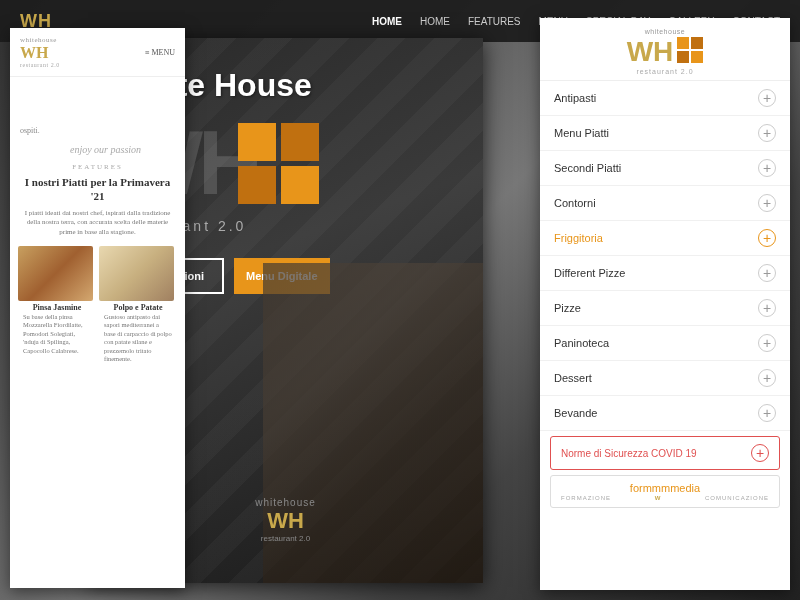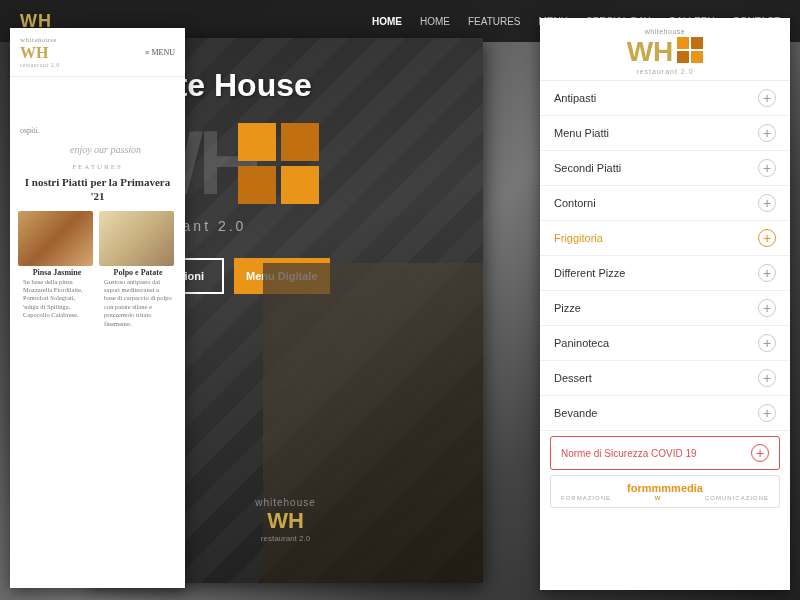--- a/index.html
+++ b/index.html
@@ -441,21 +441,21 @@
 
     .formmedia-banner {
       margin: 5px 10px;
       border: 1px solid #ddd;
       border-radius: 3px;
       padding: 6px 10px;
       text-align: center;
     }
     .formmedia-text {
       font-size: 11px;
-      font-weight: bold;
+      font-weight: normal;
       color: #333;
     }
     .formmedia-text span { color: #e8951a; }
   </style>
 </head>
 <body>
 
 <div class="bg-website">
   <div class="bg-nav">
     <div class="bg-nav-logo">
@@ -513,20 +513,21 @@
       <div class="left-logo-text">whitehouse</div>
       <div class="left-wh">WH</div>
       <div style="font-size:6px;color:#aaa;letter-spacing:0.5px;">restaurant 2.0</div>
     </div>
     <div class="left-menu-btn">≡ MENU</div>
   </div>
   <div class="left-ospiti">ospiti.</div>
   <div class="left-tagline">enjoy our passion</div>
   <div class="left-divider">FEATURES</div>
   <div class="left-feature-title">I nostri Piatti per la Primavera '21</div>
+  <div class="left-feature-desc">I piatti ideati dai nostri chef, ispirati dalla tradizione della nostra terra, con accurata scelta delle materie prime in base alla stagione.</div>
   <div class="left-images">
     <div class="left-item-wrap">
       <div class="left-img left-img-food1"></div>
       <div class="left-item-title">Pinsa Jasmine</div>
       <div class="left-item-desc">Su base della pinsa Mozzarella Fiordilatte, Pomodori Solegiati, 'nduja di Spilinga, Capocollo Calabrese.</div>
     </div>
     <div class="left-item-wrap">
       <div class="left-img left-img-food2"></div>
       <div class="left-item-title">Polpo e Patate</div>
       <div class="left-item-desc">Gustoso antipasto dai sapori mediterranei a base di carpaccio di polpo con patate silane e prezzemolo tritato finemente.</div>

